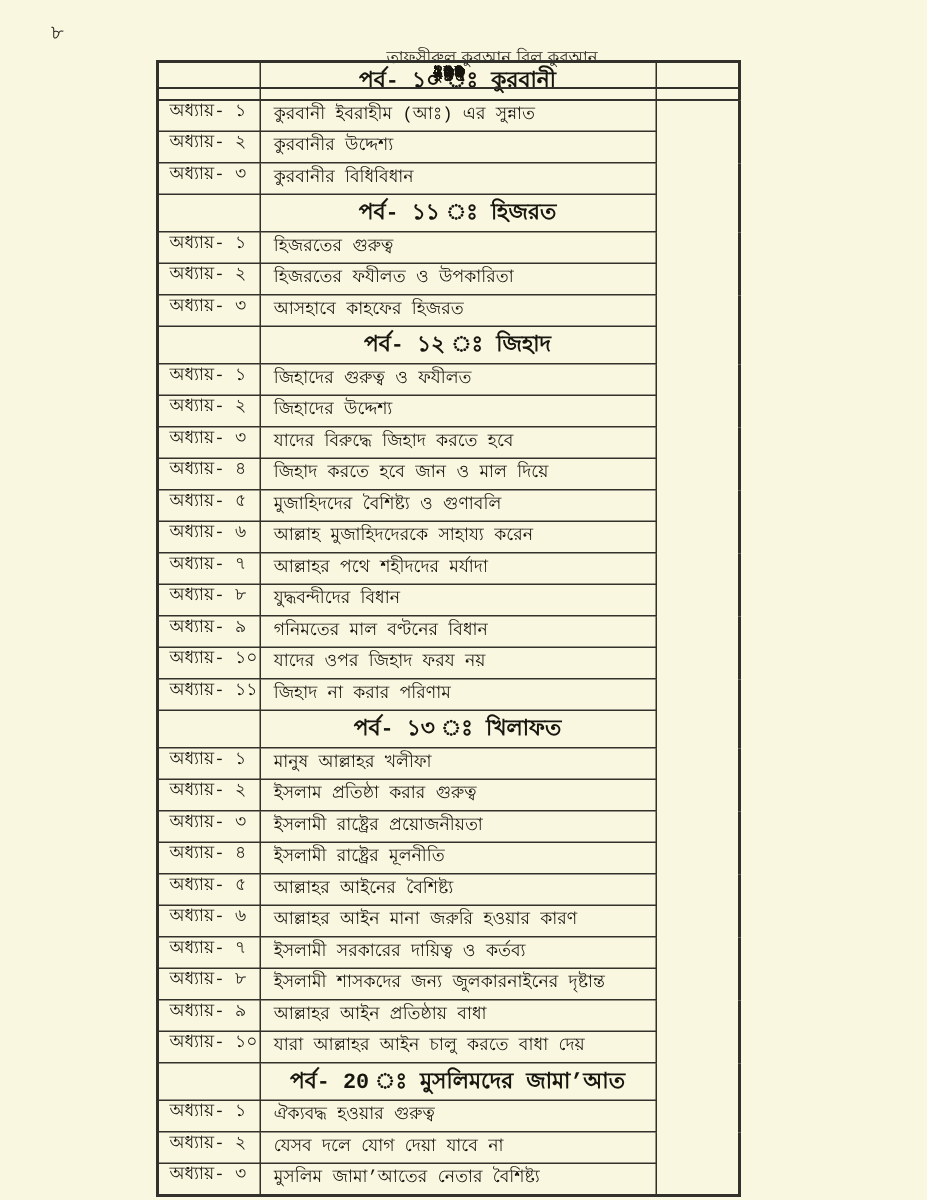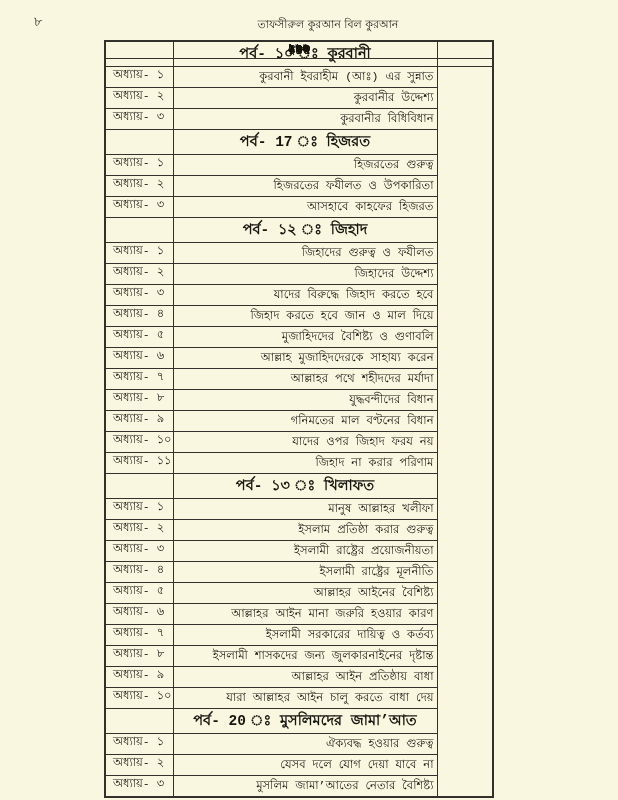--- a/index.html
+++ b/index.html
@@ -22,21 +22,21 @@
   .page-num {
     position: absolute;
     left: 34px;
     top: 12px;
     font-size: 13px;
     color: #24231c;
   }
   .book-title {
     position: absolute;
     left: 328px;
-    top: 16px;
+    top: 30px;
     transform: translateX(-50%);
     font-size: 11px;
     white-space: nowrap;
     color: #24231c;
   }
   table.toc-table {
     position: absolute;
     left: 104px;
     top: 40px;
     width: 388px;
@@ -64,21 +64,21 @@
   tr.section-row td.page {
     font-weight: normal;
     font-size: 11.5px;
   }
   tr.chapter-row td {
     height: 16px;
     font-size: 11.5px;
     line-height: 1.2;
   }
   td.label   { padding: 0 2px 4px 7px; }
-  td.title   { padding: 0 3px 0 9px; text-align: right; }
+  td.title   { padding: 0 3px 0 9px; text-align: left; }
   td.page    { text-align: center; padding: 0 2px; }
 </style>
 </head>
 <body>
 
 <div class="page">
   <div class="page-num">৮</div>
   <div class="book-title">তাফসীরুল কুরআন বিল কুরআন</div>
   <table class="toc-table">
     <colgroup>
@@ -102,21 +102,21 @@
           <td class="title">কুরবানীর উদ্দেশ্য</td>
           <td class="page">116</td>
         </tr>
         <tr class="chapter-row">
           <td class="label">অধ্যায়- ৩</td>
           <td class="title">কুরবানীর বিধিবিধান</td>
           <td class="page">১৮৬</td>
         </tr>
         <tr class="section-row">
           <td class="label"></td>
-          <td class="title">পর্ব- 17 ঃ হিজরত</td>
+          <td class="title">পর্ব- ১১ ঃ হিজরত</td>
           <td class="page">১৮৭</td>
         </tr>
         <tr class="chapter-row">
           <td class="label">অধ্যায়- ১</td>
           <td class="title">হিজরতের গুরুত্ব</td>
           <td class="page">১৮৭</td>
         </tr>
         <tr class="chapter-row">
           <td class="label">অধ্যায়- ২</td>
           <td class="title">হিজরতের ফযীলত ও উপকারিতা</td>

